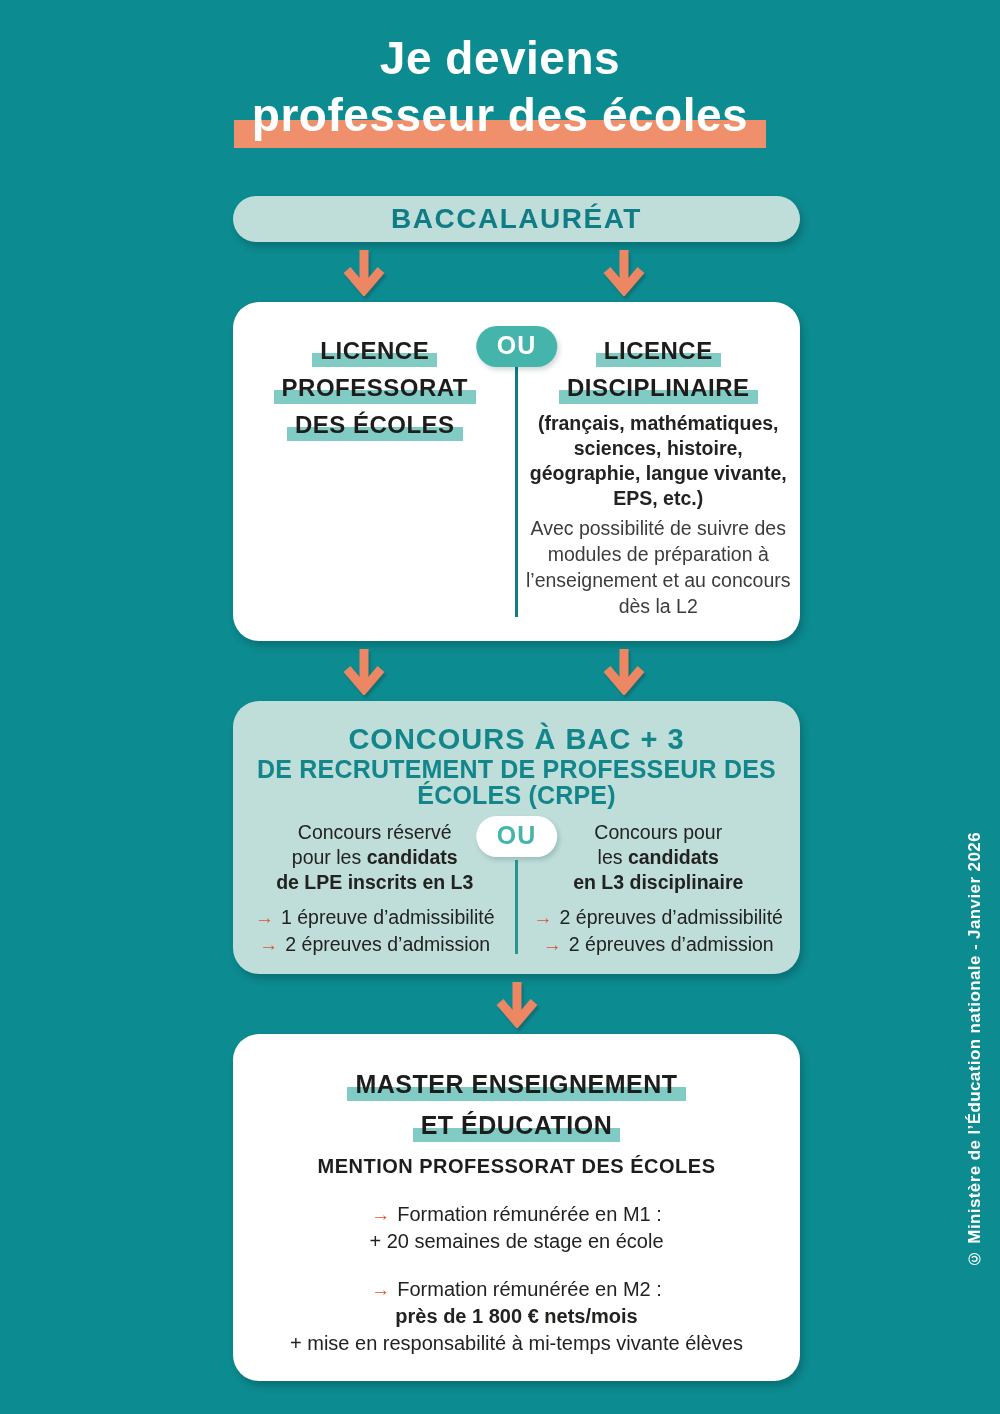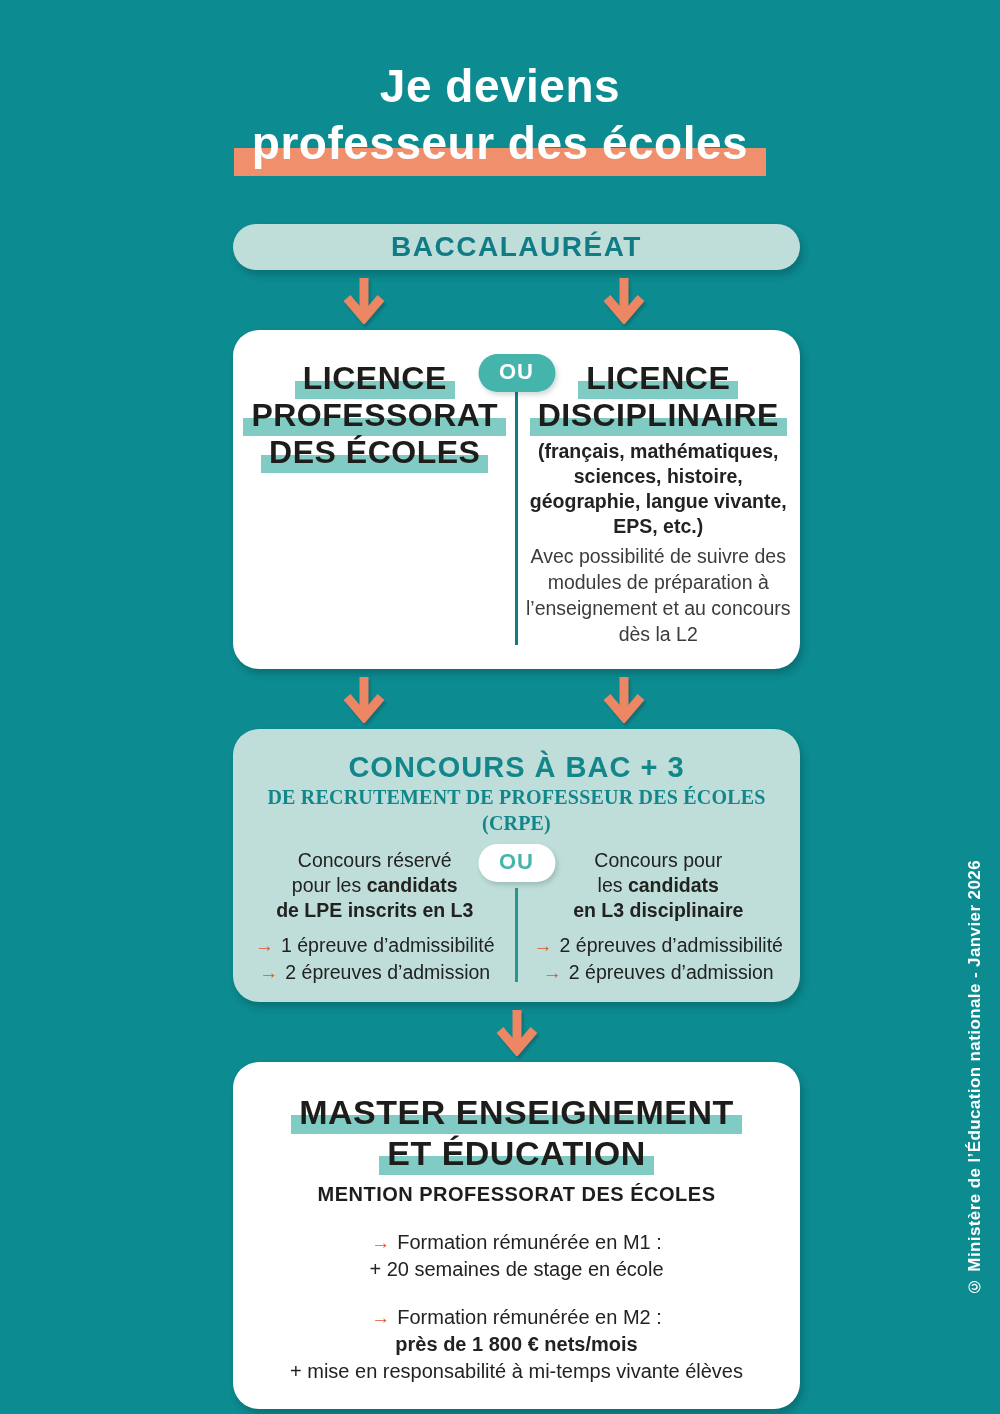--- a/index.html
+++ b/index.html
@@ -16,21 +16,21 @@
     --body:#3c3c3c;
   }
   *{margin:0;padding:0;box-sizing:border-box;}
   html,body{width:1000px;height:1414px;}
   body{
     background:var(--bg);
     font-family:"Liberation Sans","DejaVu Sans",sans-serif;
     position:relative;
     overflow:hidden;
   }
-  .poster{position:relative;width:1000px;height:1302px;margin-top:28px;}
+  .poster{position:relative;width:1000px;height:1302px;}
 
   
   .title{padding-top:30px;text-align:center;color:#ffffff;font-weight:700;}
   .title-line{font-size:46px;line-height:57px;letter-spacing:0.5px;}
   .coral-hl{
     background:linear-gradient(to bottom,transparent 52%,var(--title-bar) 52%);
     padding:0 18px 7px;
   }
 
   
@@ -61,58 +61,58 @@
   
   .licence{min-height:252px;padding:30px 0 22px;display:flex;}
   .lic-col{width:50%;padding:0 8px;}
   .v-divider{
     position:absolute;left:calc(50% - 1.5px);width:3px;
     background:var(--teal-dark);top:32px;bottom:24px;
   }
   .ou-badge{
     position:absolute;left:50%;transform:translateX(-50%);
     background:var(--ou-teal);color:#ffffff;
-    font-size:22px;font-weight:700;letter-spacing:1px;
+    font-size:25px;font-weight:700;letter-spacing:1px;
     padding:5px 21px 7px;border-radius:25px;z-index:3;
     box-shadow:2px 3px 5px rgba(5,45,48,0.18);
   }
   .licence .ou-badge{top:24px;}
-  .hline{font-size:32px;line-height:37px;font-weight:700;color:var(--ink);letter-spacing:0.5px;}
+  .hline{font-size:24px;line-height:37px;font-weight:700;color:var(--ink);letter-spacing:0.5px;}
   .hl{
     background:linear-gradient(to bottom,transparent 54%,var(--highlight) 54%);
     padding:0 8px 3px;
   }
   .body-text{
     font-size:19.5px;line-height:26px;color:var(--body);
     margin:13px auto 0;max-width:262px;
   }
   .subjects{
     font-size:19.5px;line-height:25px;font-weight:700;color:#222220;
     margin:5px auto 0;max-width:290px;
   }
   .licence .lic-col:last-child .body-text{max-width:276px;margin-top:4px;}
 
   
   .concours{min-height:238px;padding:21px 0 16px;}
   .c-title{font-size:29px;line-height:34px;font-weight:700;color:var(--teal-heading);letter-spacing:1px;}
-  .c-sub{font-size:20px;line-height:26px;font-weight:700;color:var(--teal-heading);letter-spacing:0.2px;font-family:Liberation Serif, serif;}
+  .c-sub{font-size:25px;line-height:26px;font-weight:700;color:var(--teal-heading);letter-spacing:0.2px;}
   .c-cols{position:relative;display:flex;margin-top:12px;}
   .c-col{width:50%;padding:0 6px;}
   .concours .ou-badge{top:-4px;background:#ffffff;color:var(--ou-teal);}
   .concours .v-divider{top:40px;bottom:4px;background:#2a948f;}
   .c-line{font-size:19.5px;line-height:25px;color:#222220;}
   .b{font-weight:700;}
   .bullets{margin-top:9px;}
   .bullet{display:flex;justify-content:center;align-items:baseline;
           font-size:19.5px;line-height:26px;color:#222220;}
   .red-arrow{color:var(--bullet-red);font-weight:700;margin-right:7px;font-size:19px;}
 
   
   .master{min-height:298px;padding:30px 0 24px;}
-  .master .hline{font-size:34px;line-height:41px;}
+  .master .hline{font-size:25px;line-height:41px;}
   .mention{font-size:20px;line-height:28px;font-weight:700;color:var(--ink);
            letter-spacing:0.5px;margin-top:6px;}
   .m-item{margin-top:21px;font-size:20px;line-height:27px;color:#222220;}
   .m-item .bullet{font-size:20px;line-height:27px;}
 
   
   .copyright{
     position:absolute;right:15px;bottom:34px;
     writing-mode:vertical-rl;transform:rotate(180deg);
     color:#ffffff;font-size:17px;font-weight:700;letter-spacing:0.4px;

